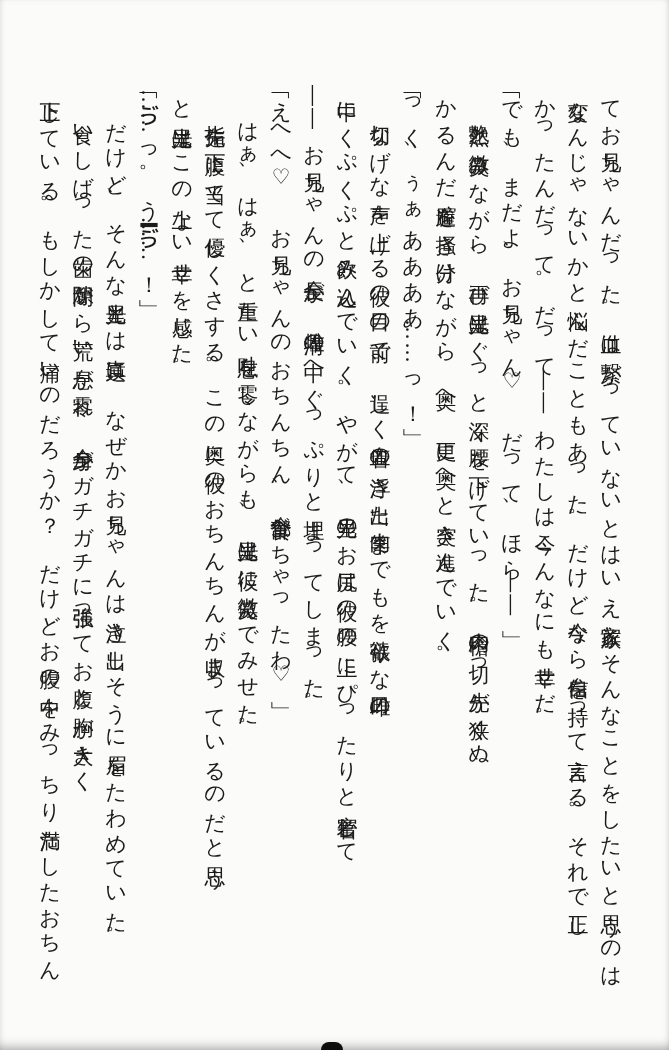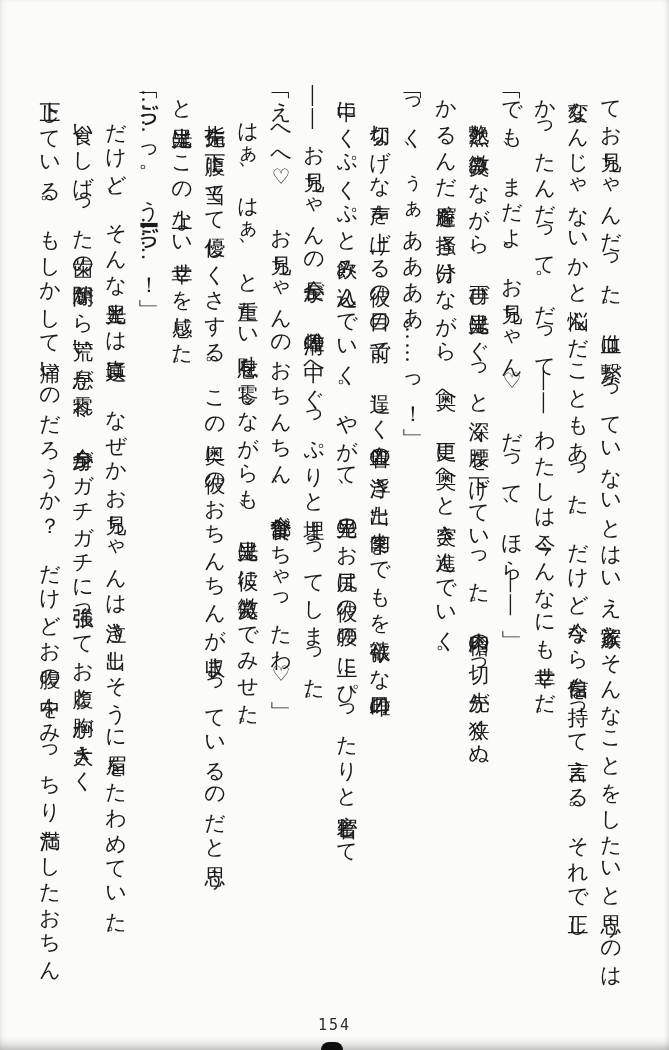--- a/index.html
+++ b/index.html
@@ -84,17 +84,16 @@
     <div class="col">「えへへ♡　お兄ちゃんのおちんちん、全部食べちゃったわ♡」</div>
     <div class="col">　はぁ、はぁ、と重たい吐息を零しながらも、光里は彼に微笑んでみせた。</div>
     <div class="col">　指先を下腹に当てて優しくさする。この奥に彼のおちんちんが収まっているのだと思う</div>
     <div class="col">と光里はこの上ない幸せを感じた。</div>
     <div class="col">「ゔ……っ。うゔーー……！」</div>
     <div class="col">　だけど、そんな光里とは真逆に、なぜかお兄ちゃんは泣き出しそうに眉をたわめていた。</div>
     <div class="col">　食いしばった歯の隙間から荒い息が零れ、全身がガチガチに強張ってお腹と胸が大きく</div>
     <div class="col">上下している。もしかして痛いのだろうか？　だけどお腹の中をみっちり満たしたおちん</div>
   </div>
 
-  <div class="page-number">154</div>
 
   <div class="binding-mark"></div>
 
 </div>
 
 </body></html>

